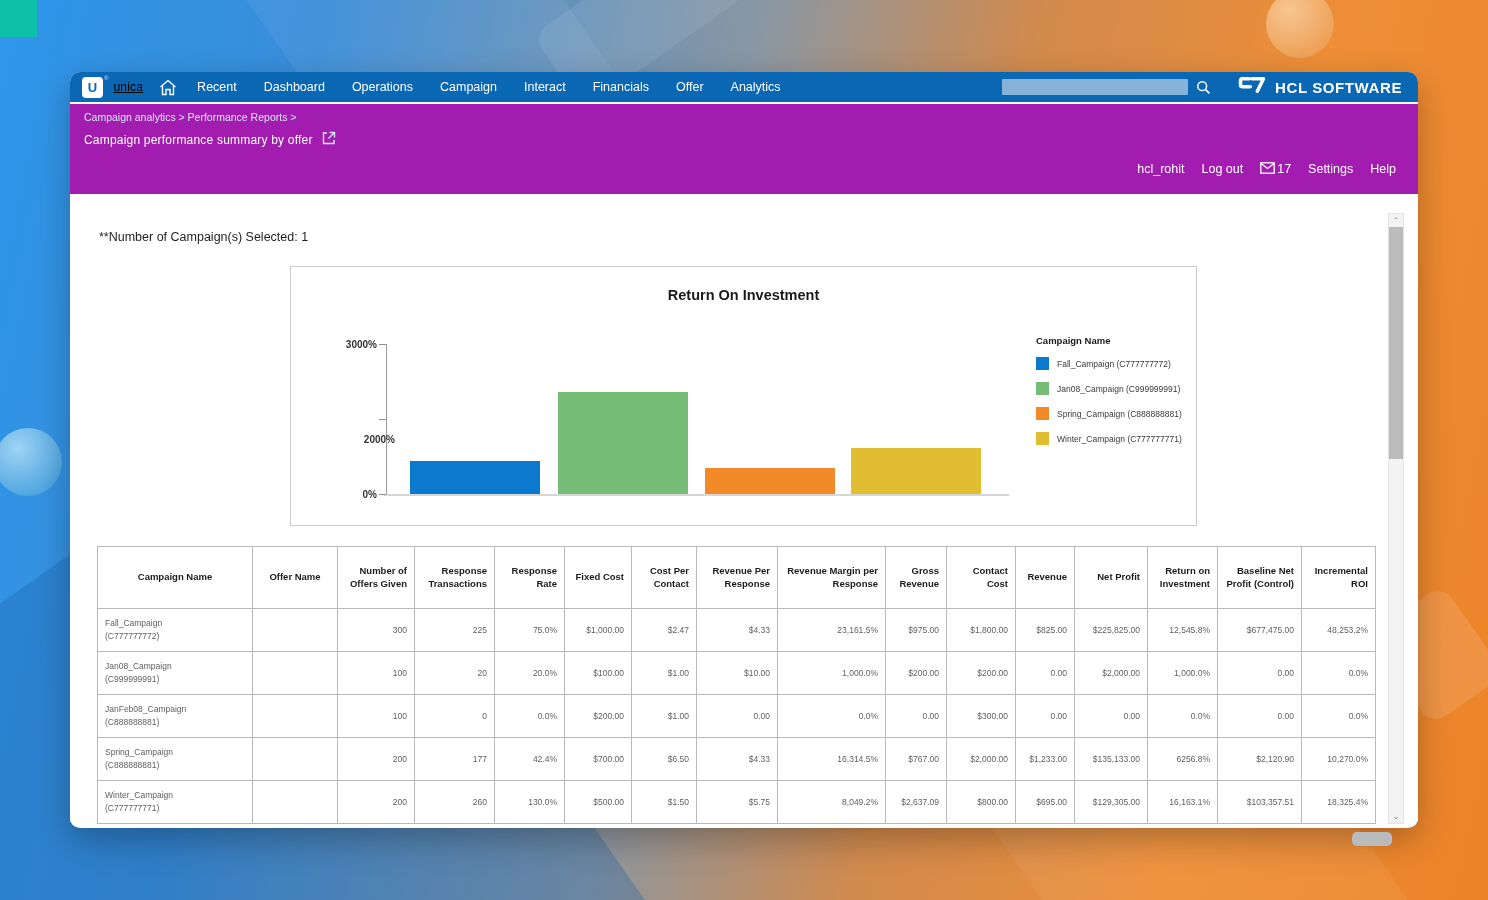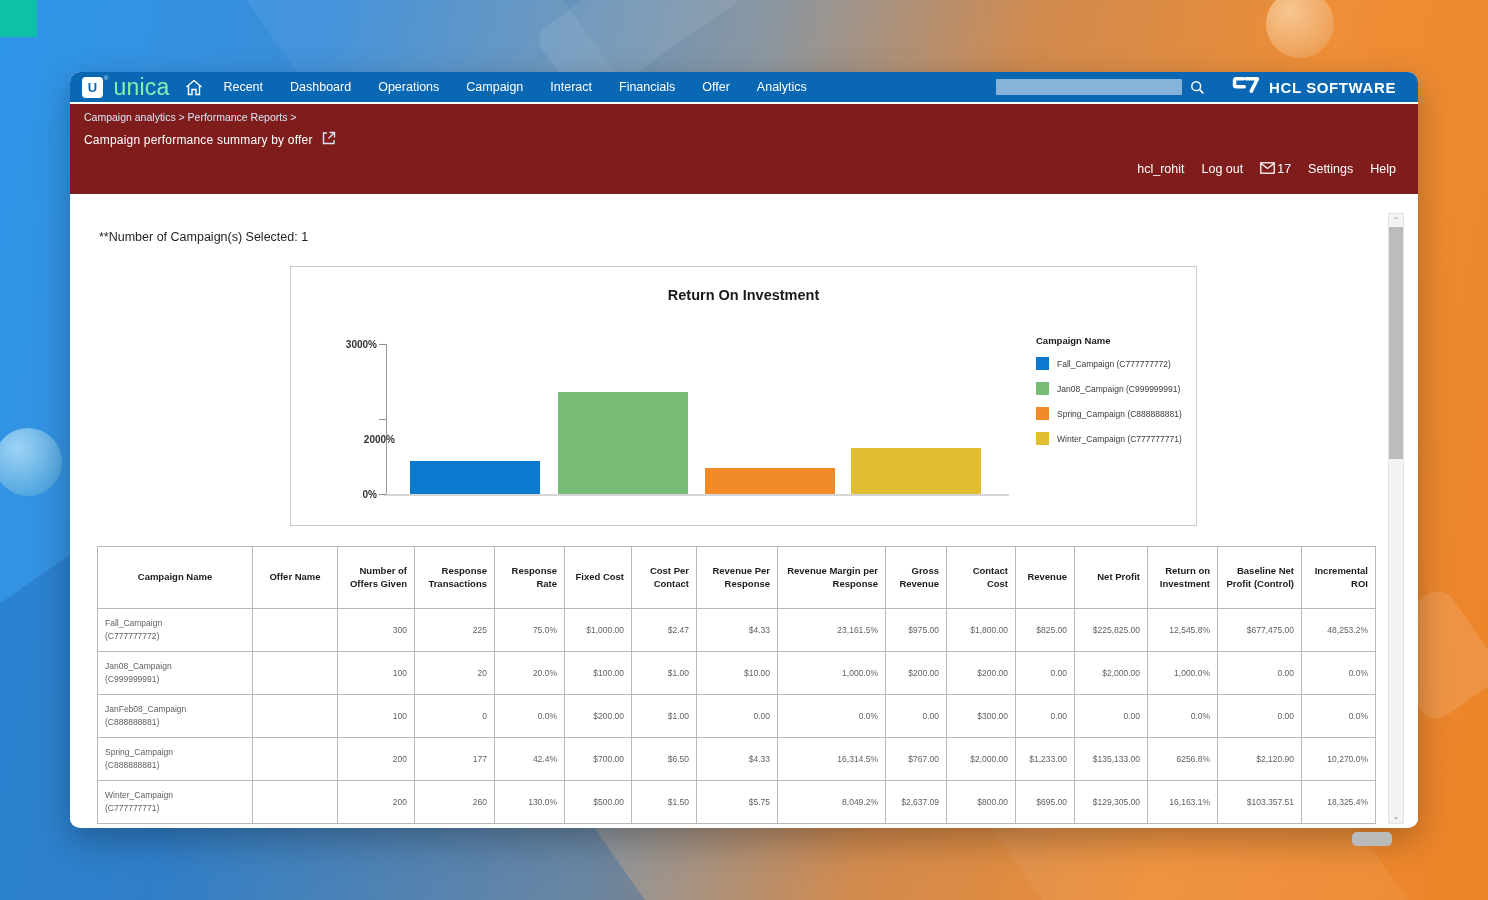--- a/index.html
+++ b/index.html
@@ -19,32 +19,32 @@
   
   .window { position:absolute; left:70px; top:72px; width:1348px; height:756px; border-radius:10px; overflow:hidden;
             box-shadow:0 12px 34px rgba(0,0,0,0.28); background:#ffffff; }
 
   
   .navbar { height:32px; background:#0a67b4; display:flex; align-items:center; padding:0 16px 0 12px; border-bottom:2px solid #ffffff; }
   .brand { display:flex; align-items:flex-start; }
   .brand-mark { width:21px; height:21px; background:#ffffff; border-radius:4px; display:flex; align-items:center; justify-content:center;
                 color:#0a67b4; font-weight:bold; font-size:13px; }
   .brand-reg { color:#cfe3f5; font-size:6px; margin-left:1px; margin-top:-2px; }
-  .brand-text { color:#86efac; font-size:23px; margin-left:5px; letter-spacing:0.2px; line-height:21px; }
+  .brand-text { color:#000000; font-size:12px; margin-left:5px; letter-spacing:0.2px; line-height:21px;text-decoration:underline; }
   .home-icon { margin-left:16px; display:flex; align-items:center; }
   .nav-items { display:flex; margin-left:20px; gap:27px; }
   .nav-item { color:#ffffff; font-size:12.5px; cursor:pointer; white-space:nowrap; }
   .search-wrap { margin-left:auto; display:flex; align-items:center; }
   .search-input { width:186px; height:16px; border:none; outline:none; background:rgba(255,255,255,0.5); border-radius:1px; padding:0 6px; font-size:11px; color:#123; }
   .search-icon { margin-left:8px; display:flex; align-items:center; cursor:pointer; }
-  .hcl-logo { display:flex; align-items:center; margin-left:26px; margin-right:6px; gap:8px; }
+  .hcl-logo { display:flex; align-items:center; margin-left:26px; gap:8px; }
   .hcl-text { color:#ffffff; font-weight:bold; font-size:15px; letter-spacing:0.6px; white-space:nowrap; }
 
   
-  .title-band { height:90px; background:#7f1d1d; position:relative; padding:7px 0 0 14px; }
+  .title-band { height:90px; background:#a21caf; position:relative; padding:7px 0 0 14px; }
   .breadcrumb { color:#d8e7f5; font-size:10.5px; }
   .page-title-row { display:flex; align-items:center; margin-top:7px; gap:8px; }
   .page-title { color:#ffffff; font-size:12px; letter-spacing:0.2px; }
   .band-links { position:absolute; right:22px; top:56px; display:flex; align-items:center; gap:17px; }
   .band-link { color:#ffffff; font-size:12.5px; cursor:pointer; white-space:nowrap; }
   .mail-wrap { display:flex; align-items:center; gap:2px; cursor:pointer; }
   .mail-count { color:#ffffff; font-size:12.5px; }
 
   
   .content { position:relative; background:#ffffff; height:632px; overflow:hidden; }

